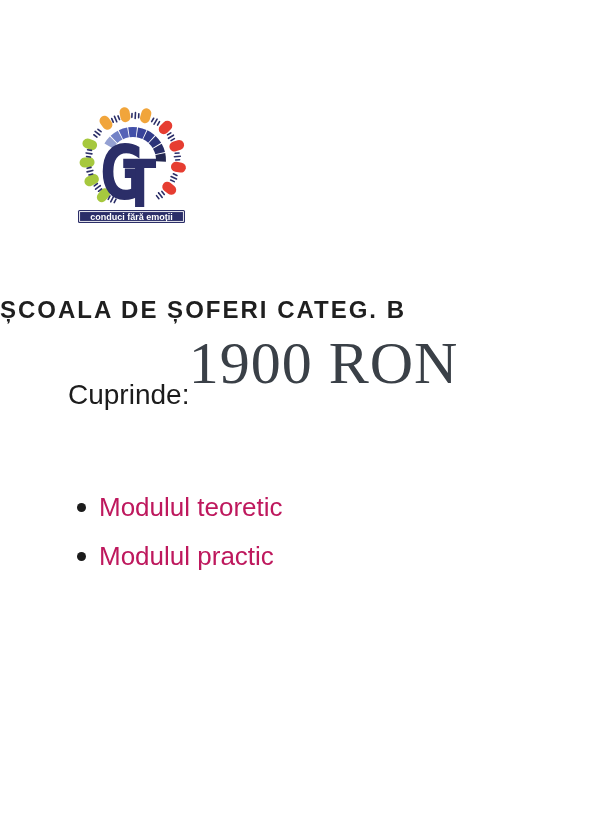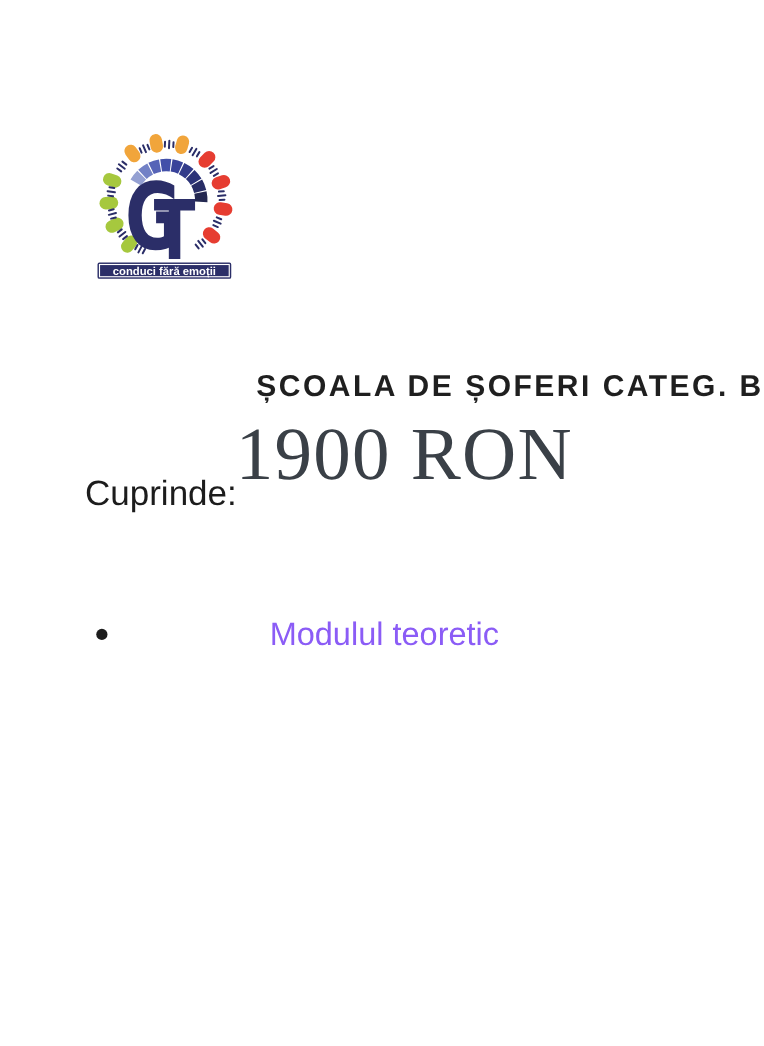--- a/index.html
+++ b/index.html
@@ -17,21 +17,21 @@
     top: 100px;
     width: 150px;
     height: 130px;
   }
 
   .heading {
     position: absolute;
     left: 0;
     top: 298px;
     width: 611px;
-    text-align: right;
+    text-align: left;
     font-size: 24px;
     font-weight: bold;
     letter-spacing: 2px;
     line-height: 24px;
     color: #1f1f1f;
   }
 
   .price {
     position: absolute;
     left: 0;
@@ -61,22 +61,21 @@
     left: 68px;
     top: 483px;
     width: 448px;
     list-style: none;
   }
   ul.features li {
     position: relative;
     padding-left: 31px;
     font-size: 26px;
     line-height: 48.5px;
-    color: #8b5cf6;
-    text-align: center;
+    color: #be185d;
   }
   ul.features li .dot {
     position: absolute;
     left: 9px;
     top: 20px;
     width: 9px;
     height: 9px;
     border-radius: 50%;
     background: #1c1c1c;
   }
@@ -158,13 +157,17 @@
 
 <div class="price">1900 RON</div>
 
 <div class="intro">Cuprinde:</div>
 
 <ul class="features">
   <li>
     <span class="dot"></span>
     <span>Modulul teoretic</span>
   </li>
+  <li>
+    <span class="dot"></span>
+    <span>Modulul practic</span>
+  </li>
 </ul>
 
 </body></html>

